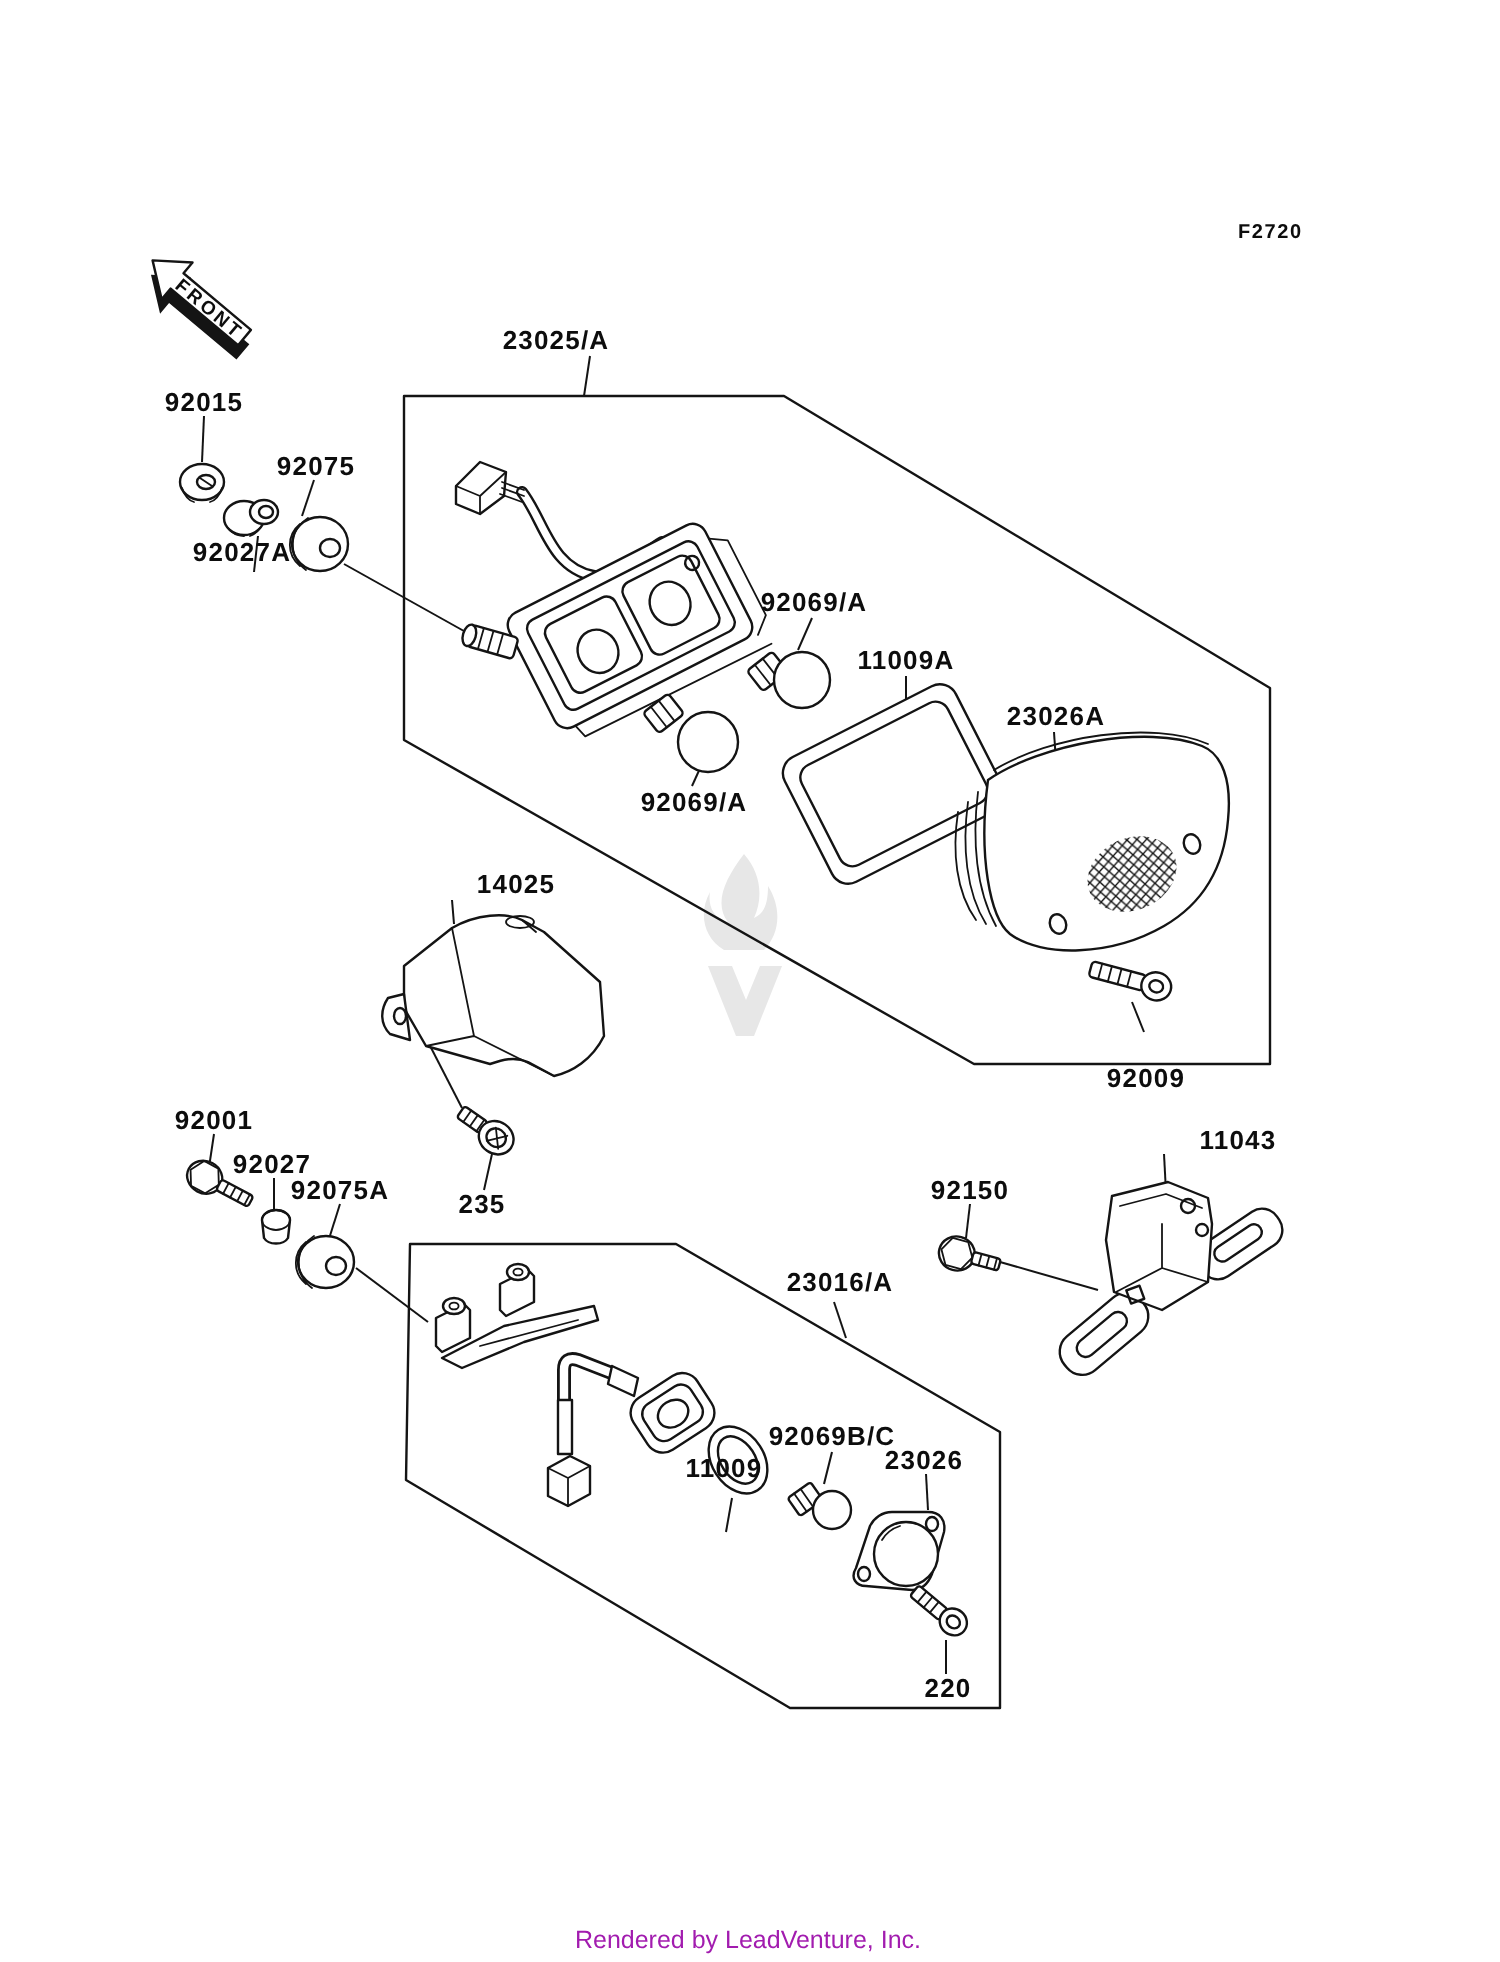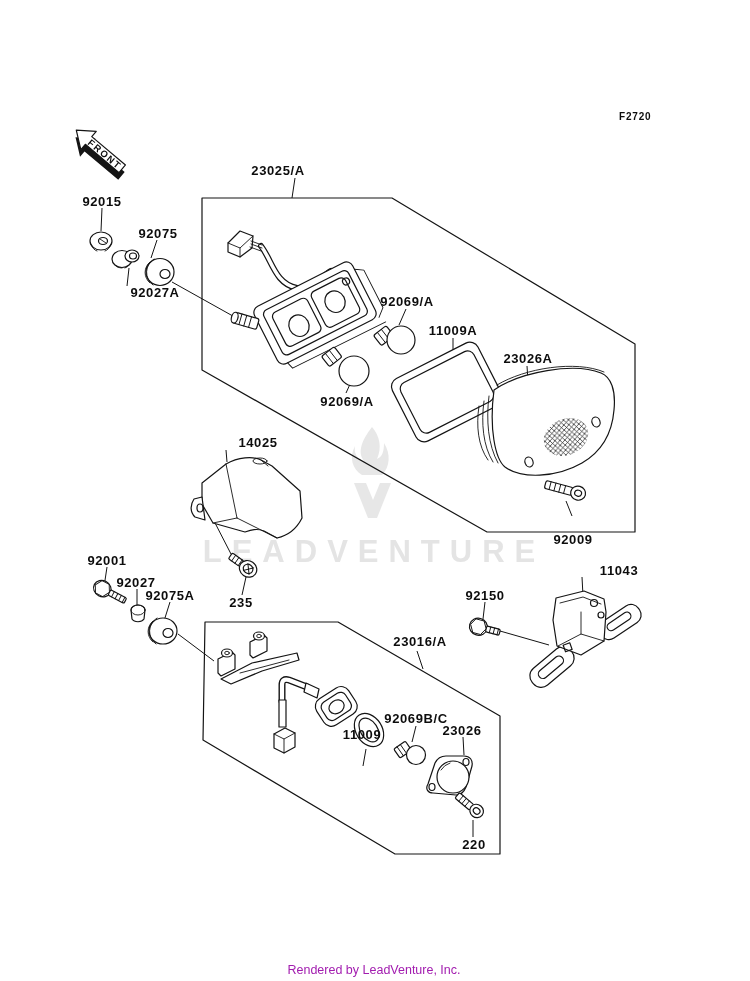--- a/index.html
+++ b/index.html
@@ -22,21 +22,20 @@
   .bk{fill:#141414;stroke:none;}
   .ld{fill:none;stroke:#141414;stroke-width:1;}
   .front-txt{font-family:"Liberation Sans",sans-serif;font-weight:bold;font-size:9.5px;
              letter-spacing:1.6px;fill:#0d0d0d;stroke:none;}
 </style>
 </head>
 <body>
 
 <div class="stage">
 
-  <div class="wm-text">LEADVENTURE</div>
 
   <svg class="diagram-svg" width="750" height="981" viewBox="0 0 750 981">
 
     <defs>
       <pattern id="xh" width="5" height="5" patternUnits="userSpaceOnUse" patternTransform="rotate(20)">
         <path d="M0,5 L5,0 M0,0 L5,5" stroke="#141414" stroke-width="0.7" fill="none"></path>
       </pattern>
     </defs>
 
     <g fill="#e7e7e7" stroke="none">
@@ -277,21 +276,21 @@
       <path class="th" d="M474,621 l8,0 l4,7 l-4,7 l-8,0 l-4,-7 z"></path>
       <rect class="wh" x="486" y="625" width="14" height="6" rx="1.5"></rect>
       <path class="th" d="M490,625 v6 M494,625 v6 M498,625 v6"></path>
     </g>
   </svg>
 
   <div class="fig-code">F2720</div>
 
   <div class="part-label" style="left:102px;top:201px;">92015</div>
   <div class="part-label" style="left:158px;top:233px;">92075</div>
-  <div class="part-label" style="left:121px;top:292px;margin-left:34px;">92027A</div>
+  <div class="part-label" style="left:121px;top:276px;">92027A</div>
   <div class="part-label" style="left:278px;top:170px;">23025/A</div>
   <div class="part-label" style="left:407px;top:301px;">92069/A</div>
   <div class="part-label" style="left:453px;top:330px;">11009A</div>
   <div class="part-label" style="left:528px;top:358px;">23026A</div>
   <div class="part-label" style="left:347px;top:401px;">92069/A</div>
   <div class="part-label" style="left:226px;top:442px;margin-left:32px;">14025</div>
   <div class="part-label" style="left:573px;top:523px;margin-top:16px;">92009</div>
   <div class="part-label" style="left:241px;top:602px;">235</div>
   <div class="part-label" style="left:107px;top:560px;">92001</div>
   <div class="part-label" style="left:136px;top:582px;">92027</div>

